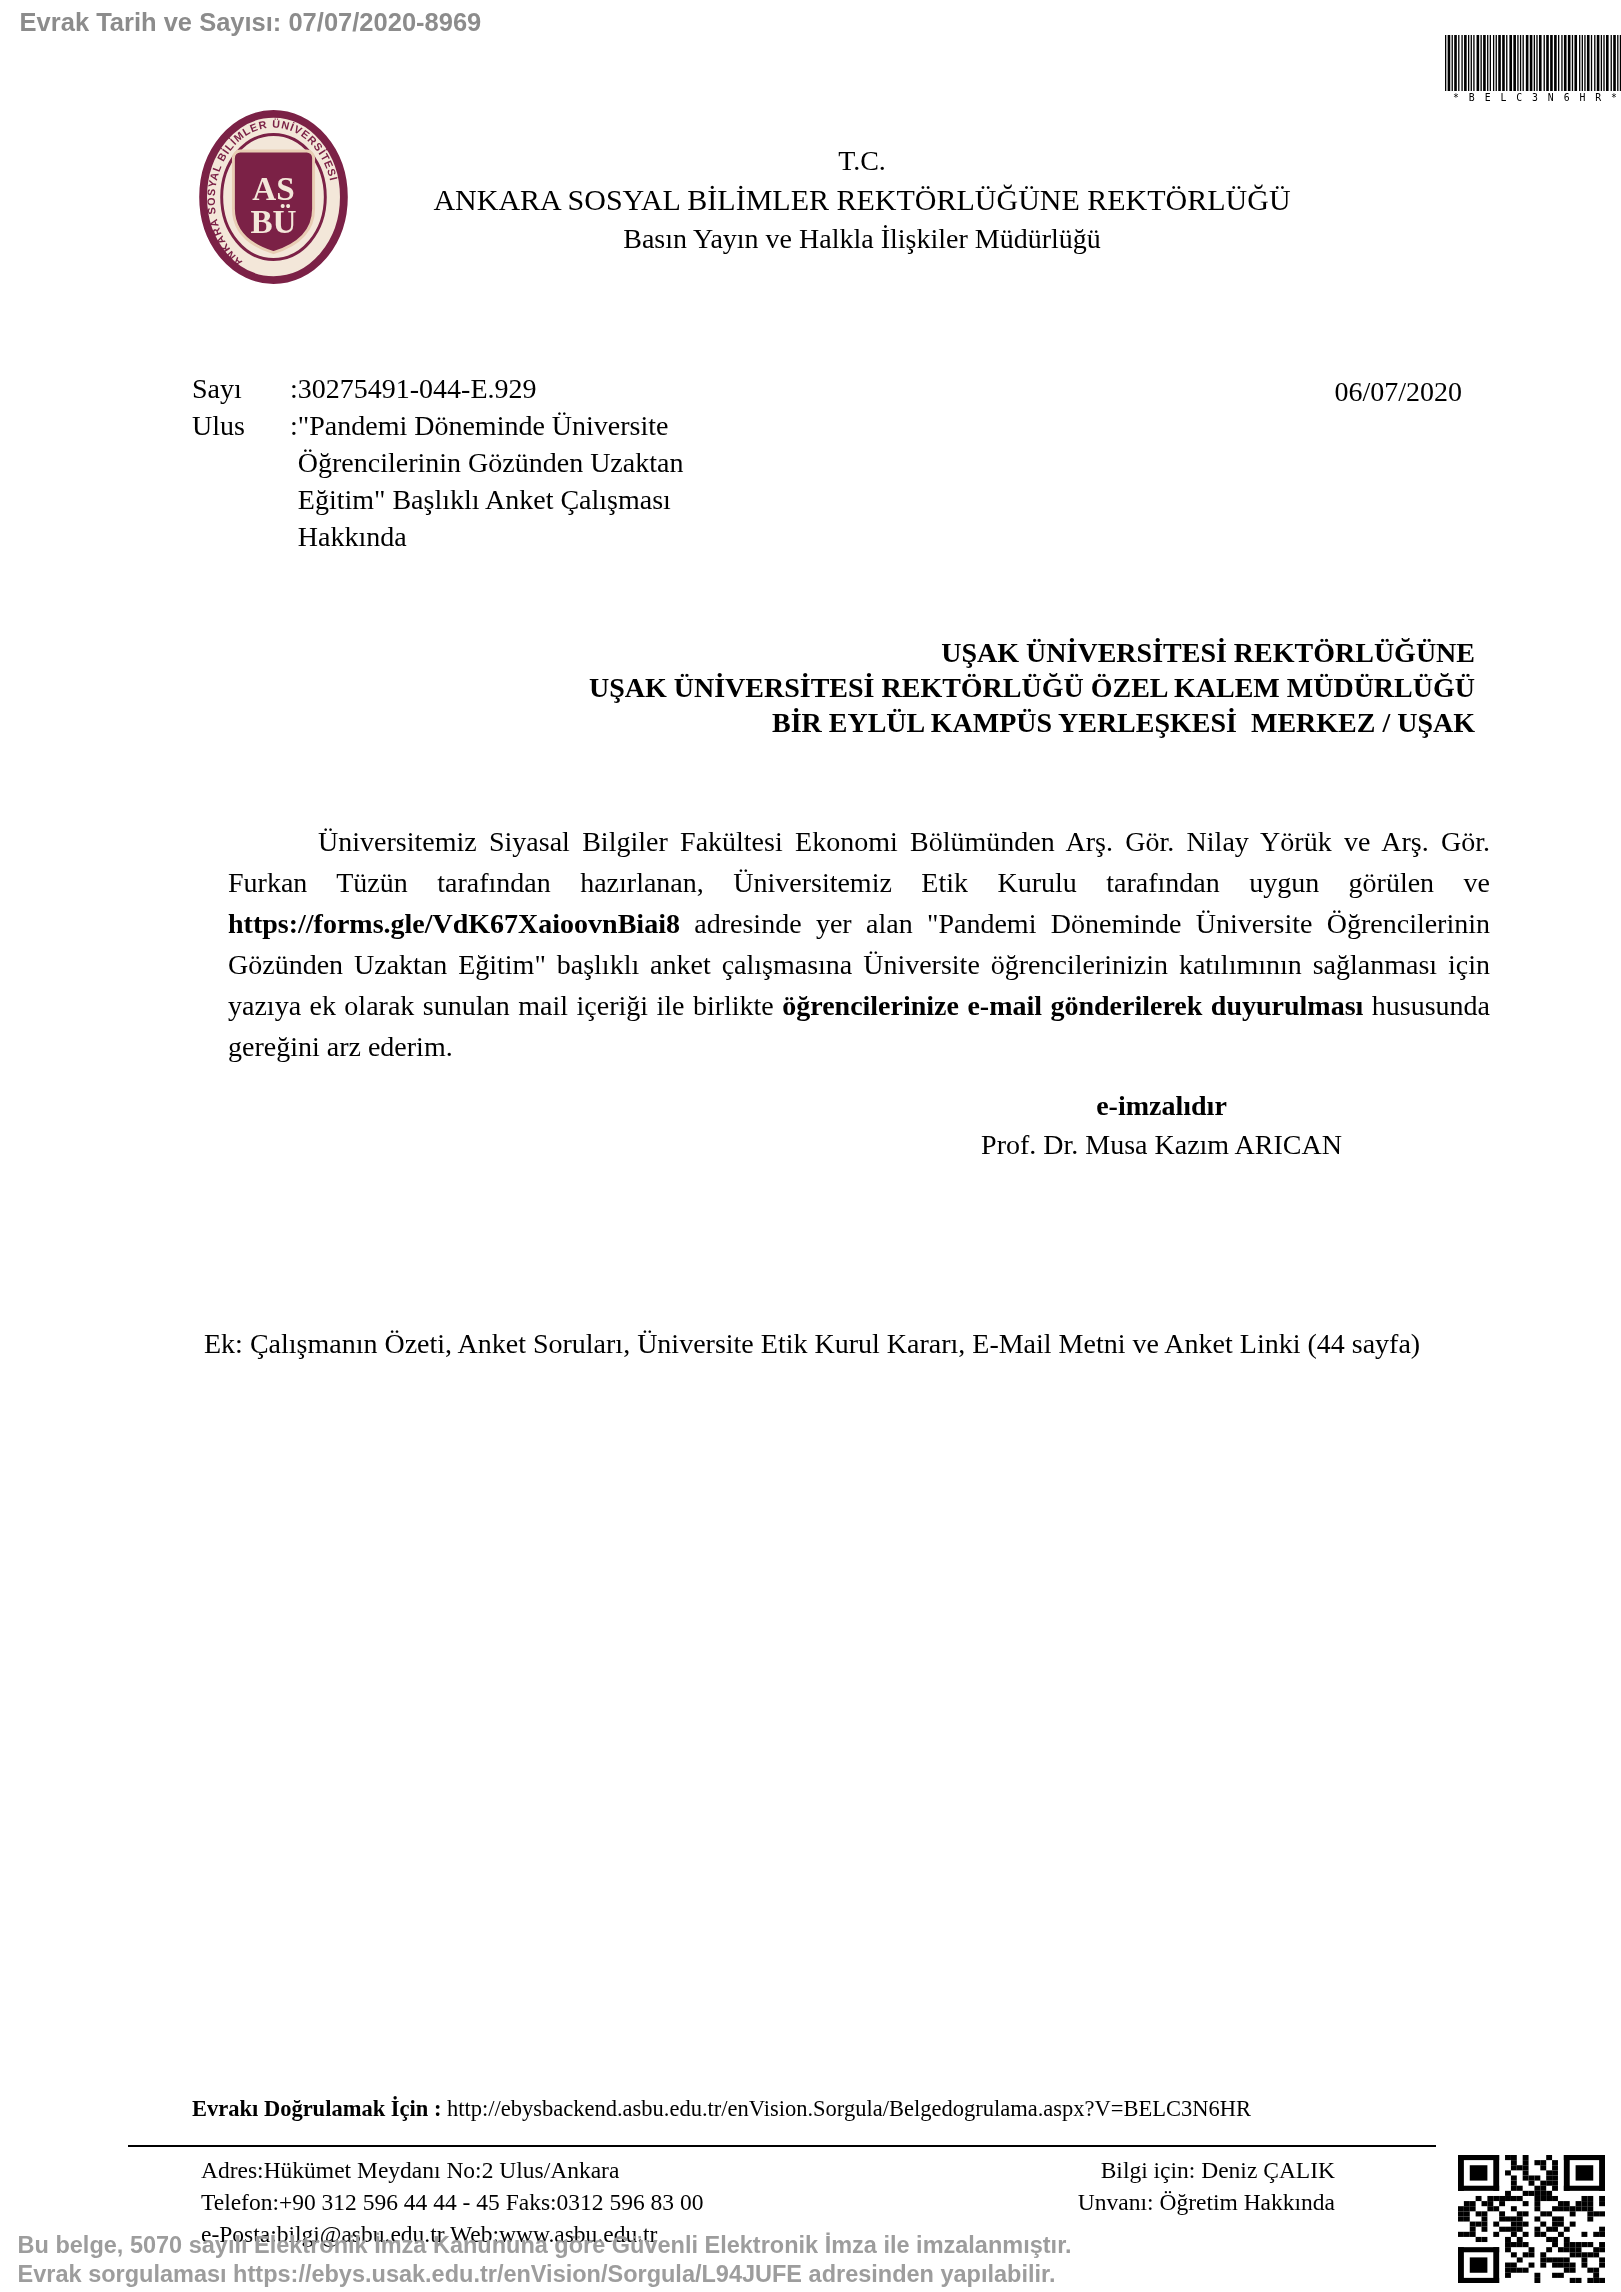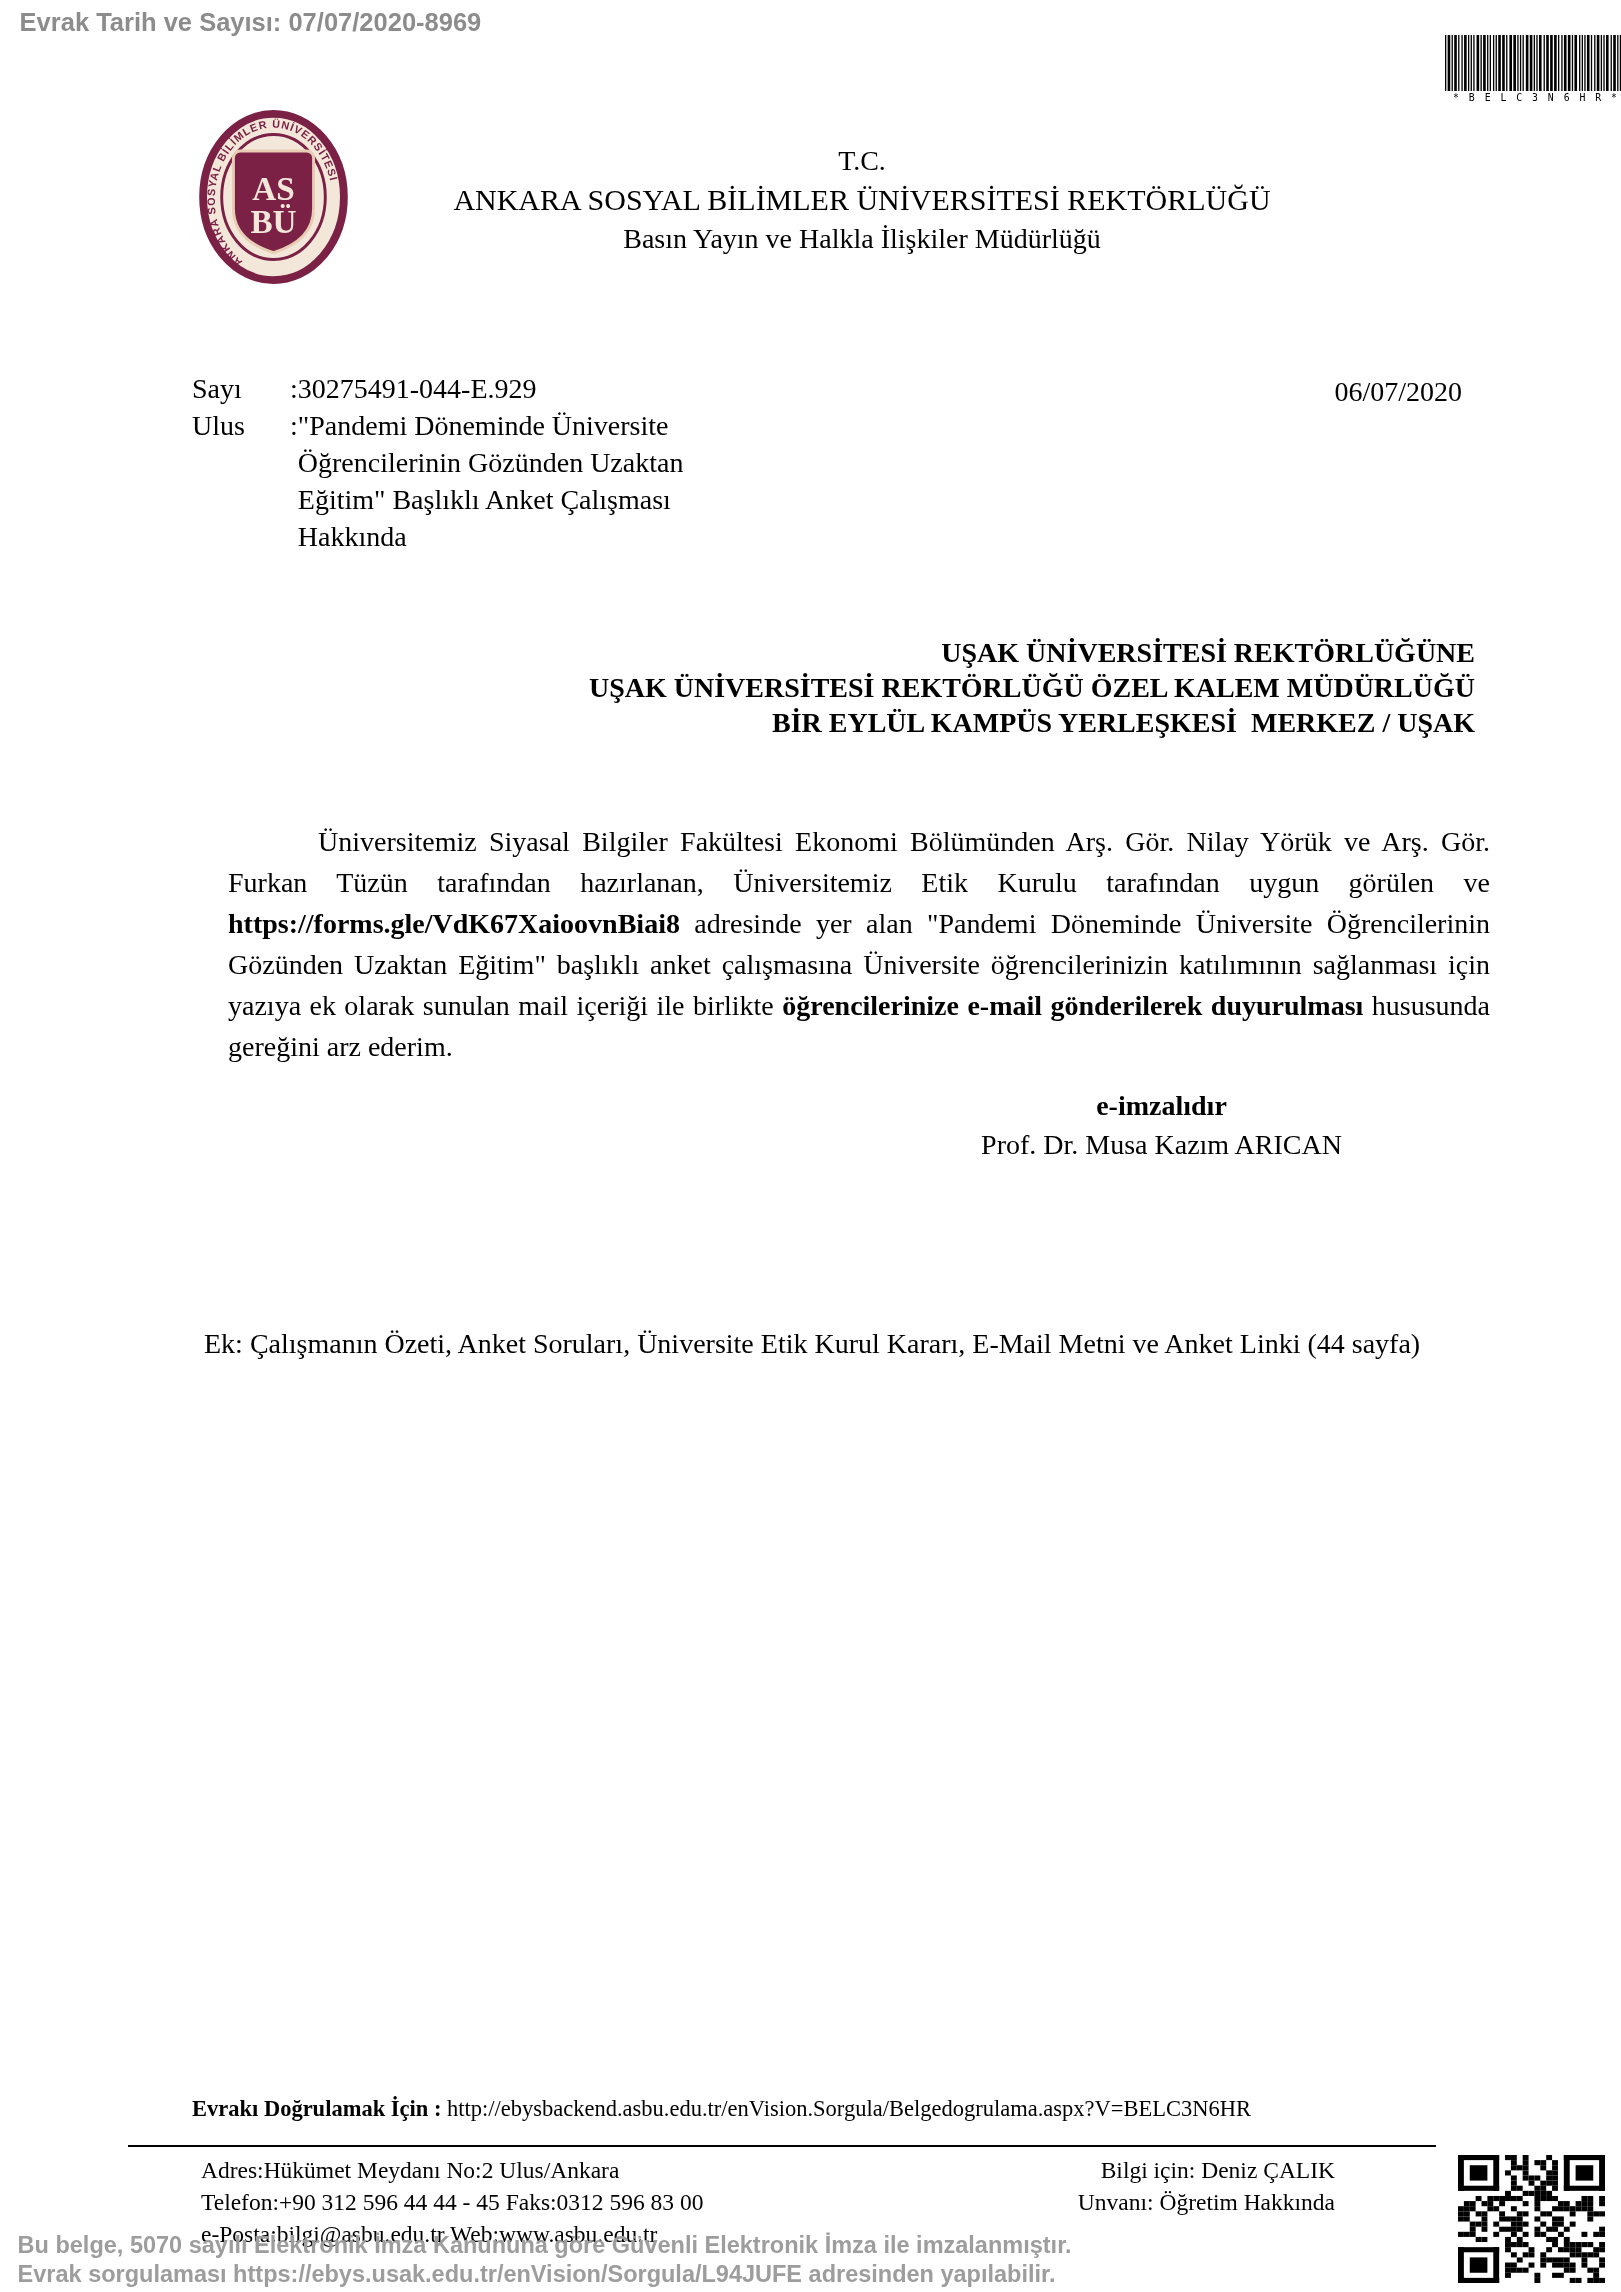--- a/index.html
+++ b/index.html
@@ -137,21 +137,21 @@
     <text font-family="Liberation Sans, sans-serif" font-size="11" font-weight="bold" fill="#7b2146" letter-spacing="1">
       <textPath href="#ringPath" startOffset="8%">ANKARA SOSYAL BİLİMLER ÜNİVERSİTESİ</textPath>
     </text>
     <path d="M 42,42 h 68 a 7,7 0 0 1 7,7 v 52 q 0 32 -41 45 q -41 -13 -41 -45 v -52 a 7,7 0 0 1 7,-7 z" fill="#7b2146" stroke="#e8cdb4" stroke-width="3"></path>
     <text x="76" y="92" text-anchor="middle" font-family="Liberation Serif, serif" font-weight="bold" font-size="34" fill="#f3e7d9">AS</text>
     <text x="76" y="126" text-anchor="middle" font-family="Liberation Serif, serif" font-weight="bold" font-size="34" fill="#f3e7d9">BÜ</text>
   </svg>
 
   <div class="letterhead">
     <div class="lh-tc">T.C.</div>
-    <div class="lh-uni">ANKARA SOSYAL BİLİMLER ÜNİVERSİTESİ REKTÖRLÜĞÜ</div>
+    <div class="lh-uni">ANKARA SOSYAL BİLİMLER REKTÖRLÜĞÜNE REKTÖRLÜĞÜ</div>
     <div class="lh-dept">Basın Yayın ve Halkla İlişkiler Müdürlüğü</div>
   </div>
 
   <div class="ref">
     <div class="ref-row">
       <span class="ref-label">Sayı</span>
       <span class="ref-colon">:</span>
       <span class="ref-value">30275491-044-E.929</span>
     </div>
     <div class="ref-row">

